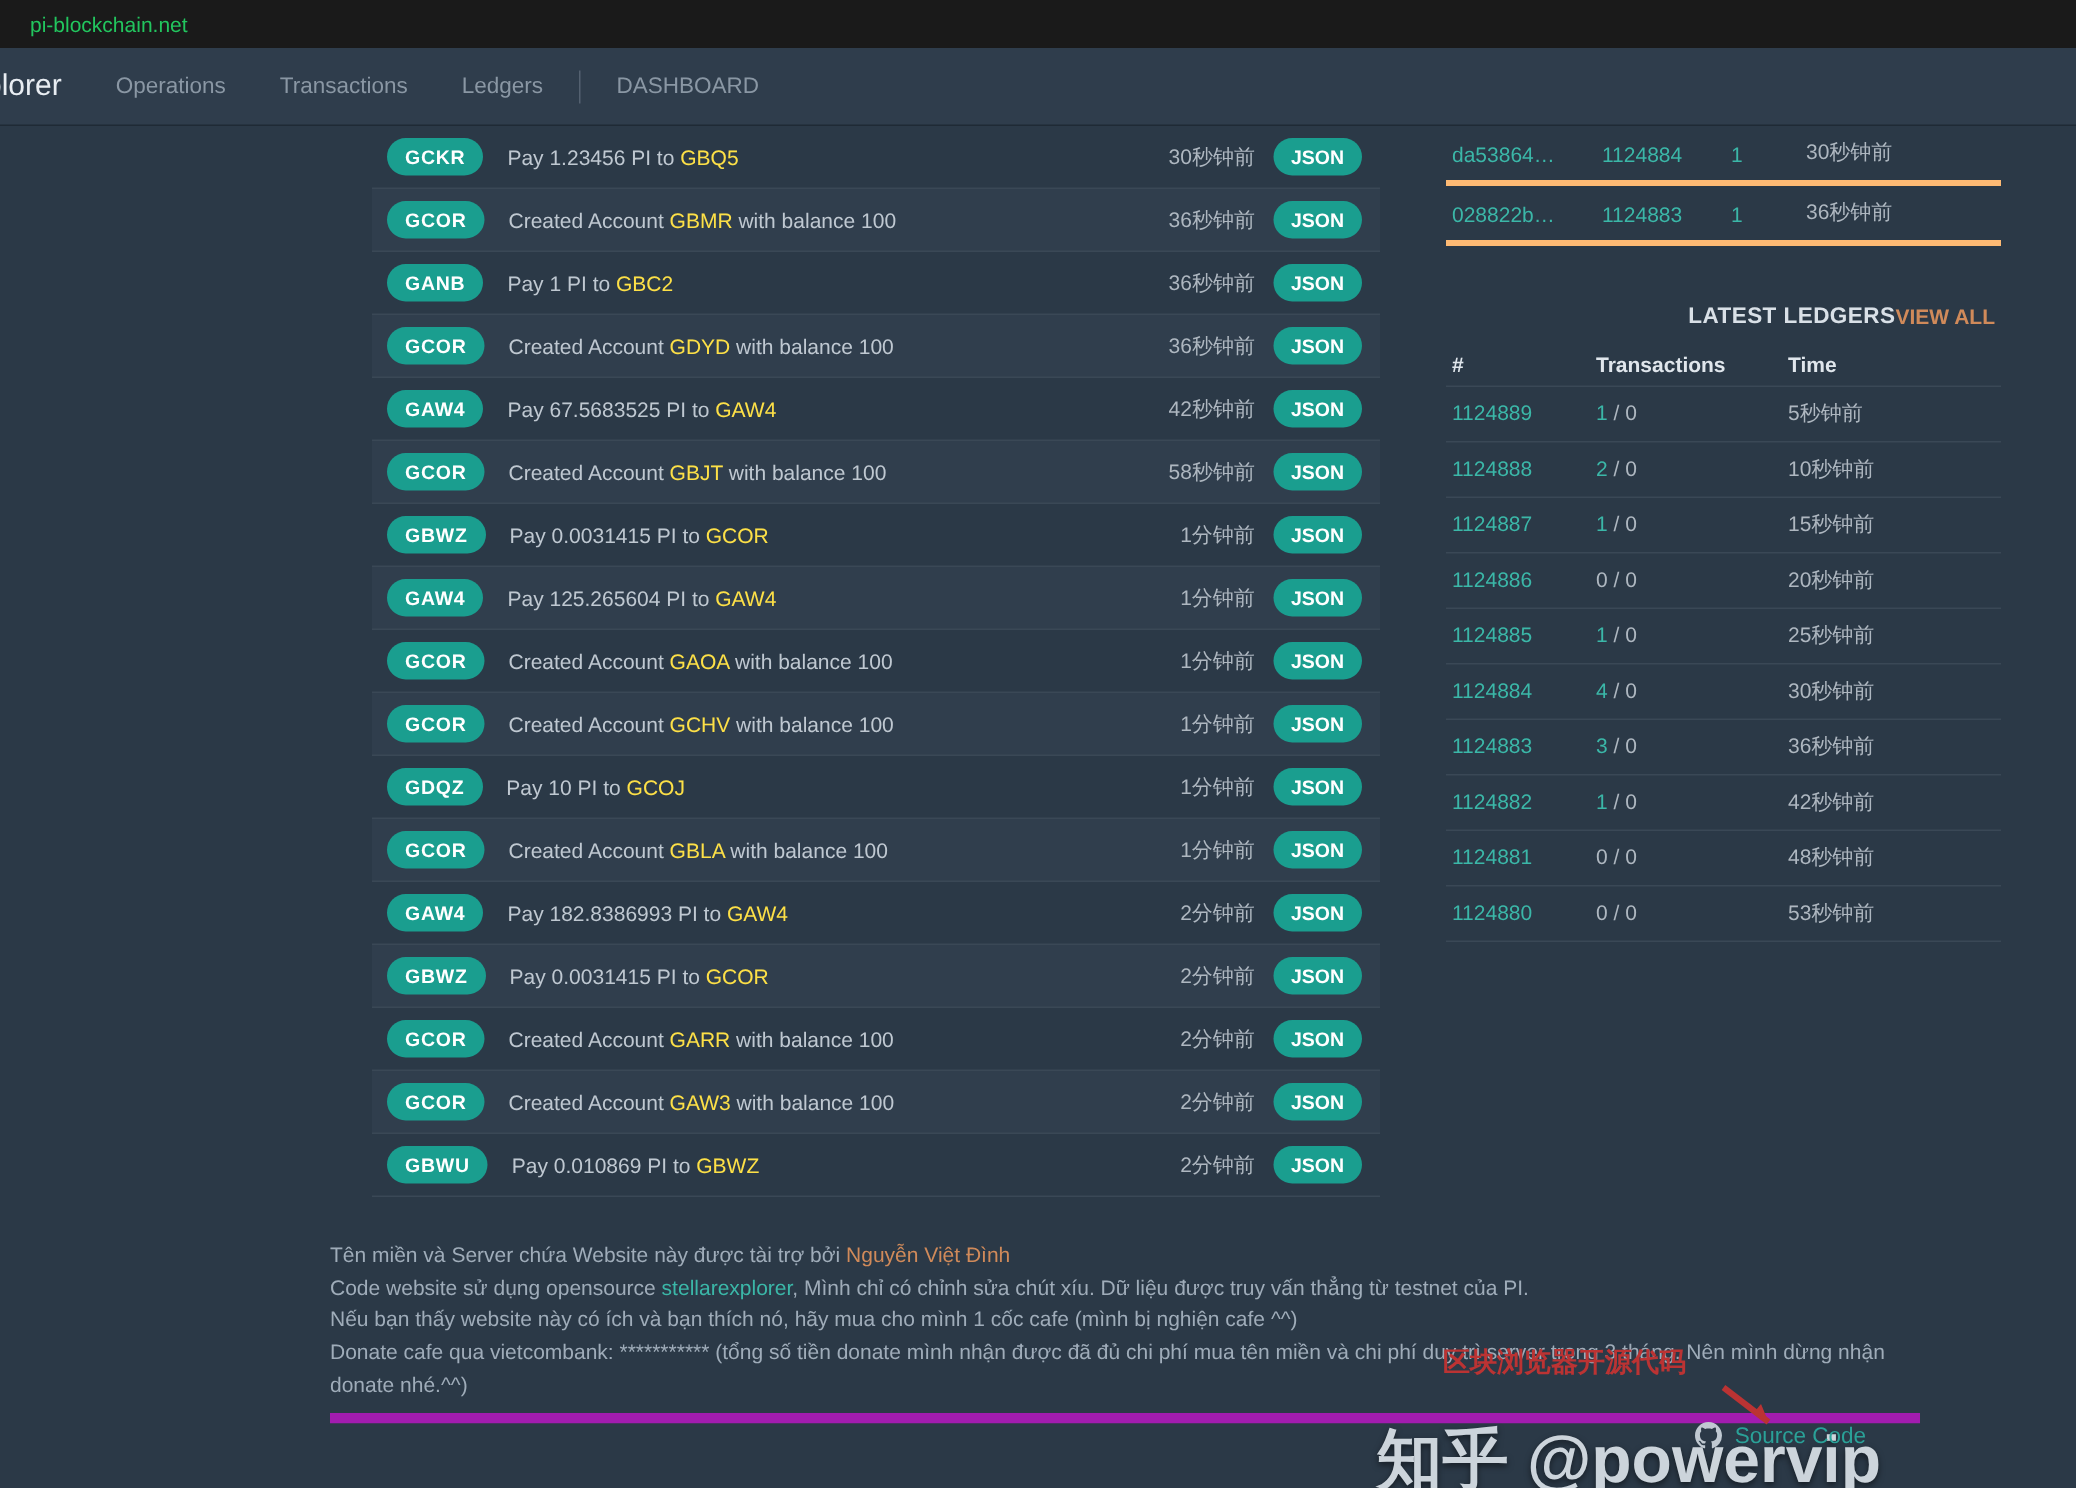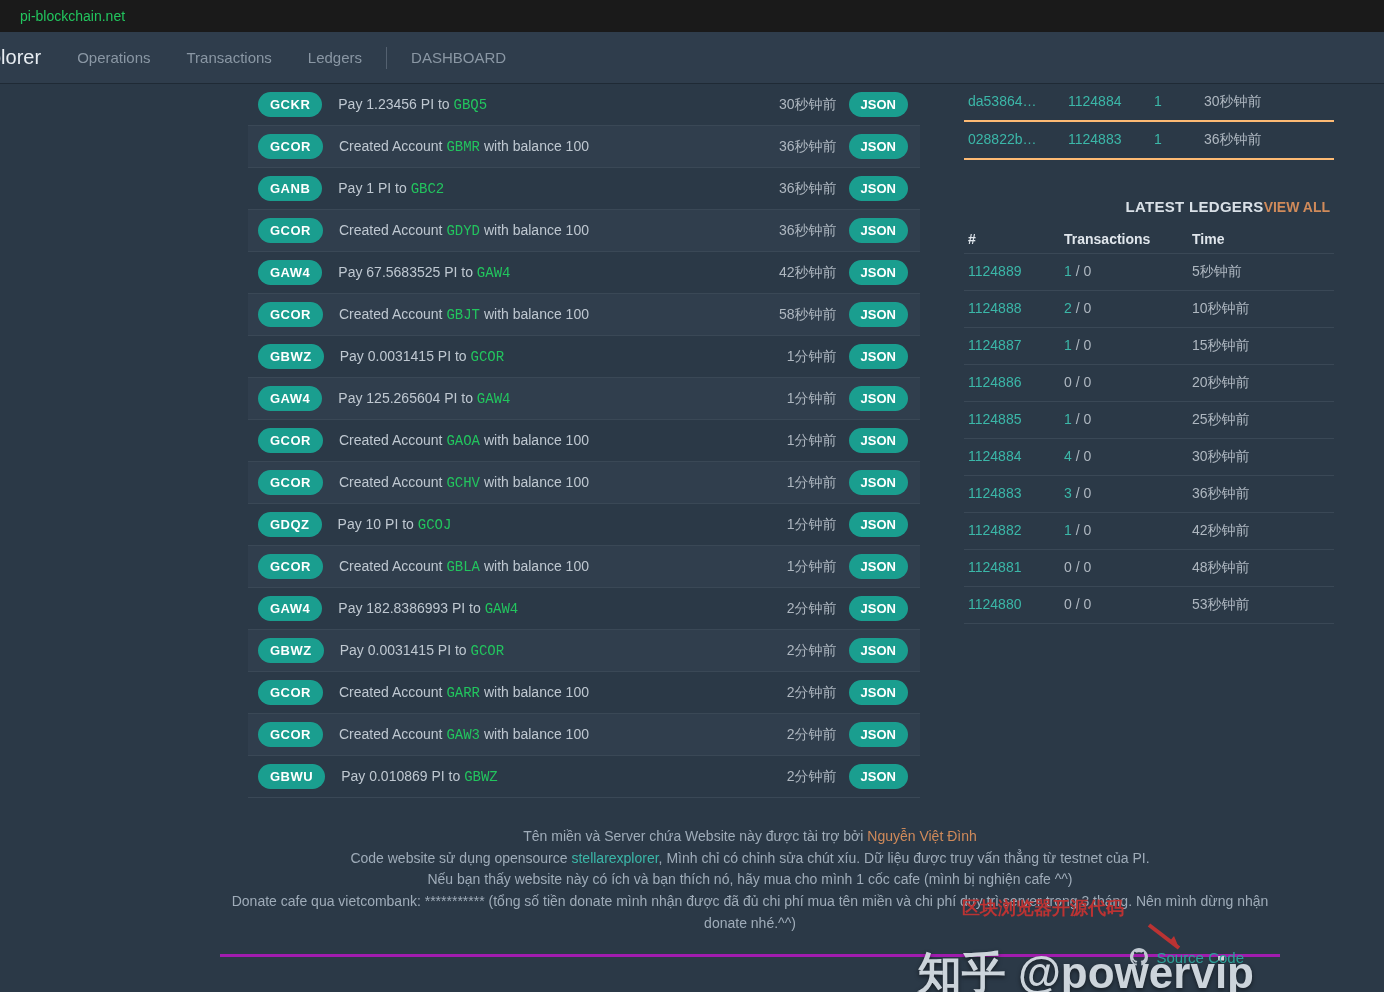--- a/index.html
+++ b/index.html
@@ -74,21 +74,21 @@
     text-align: center;
     margin-right: 16px;
     margin-left: 6px;
     letter-spacing: 0.5px;
     cursor: pointer;
   }
   .op-desc {
     flex: 1;
     color: #bfc8d1;
   }
-  .op-desc .lk { color: #22c55e; cursor: pointer; font-family: Liberation Mono, monospace; }
+  .op-desc .lk { color: #fde047; cursor: pointer; }
   .op-time {
     width: 90px;
     color: #aeb7c0;
     text-align: right;
     padding-right: 12px;
   }
   .json-btn {
     background: #1a9e8f;
     color: #fff;
     font-weight: 700;
@@ -97,22 +97,22 @@
     border-radius: 14px;
     cursor: pointer;
   }
   .sidebar {
     margin-left: 44px;
     width: 370px;
   }
   .side-row {
     display: flex;
     padding: 9px 4px;
-    border-bottom: 2px solid #fdba74;
-    align-items: flex-start;
+    border-bottom: 4px solid #fdba74;
+    align-items: flex-end;
   }
   .side-row .c1 { width: 100px; color: #3bb7a8; cursor: pointer; overflow: hidden; text-overflow: ellipsis; white-space: nowrap; }
   .side-row .c2 { width: 86px; color: #3bb7a8; cursor: pointer; }
   .side-row .c3 { width: 50px; color: #3bb7a8; cursor: pointer; }
   .side-row .c4 { flex:1; color: #aeb7c0; }
   .panel-head {
     display: flex;
     justify-content: flex-end;
     align-items: center;
     padding: 14px 4px 10px 4px;
@@ -142,23 +142,22 @@
   }
   .ledger-row .l1 { width: 96px; color: #3bb7a8; cursor: pointer; }
   .ledger-row .l2 { width: 128px; color: #aeb7c0; }
   .ledger-row .l2 .tx { color: #3bb7a8; }
   .ledger-row .l3 { flex:1; color: #aeb7c0; }
   .footer {
     margin: 28px 0 0 220px;
     max-width: 1060px;
     color: #9facb9;
     line-height: 1.55;
-    padding-bottom: 20px;
-    border-bottom: 3px solid #a21caf;
-    text-align: center;
+    padding-bottom: 8px;
+    border-bottom: 7px solid #a21caf;
   }
   .footer a { color: #d08a5a; cursor: pointer; }
   .footer .lk2 { color: #3bb7a8; cursor: pointer; }
   .watermark {
     position: absolute;
     right: 130px;
     top: 900px;
     color: #ccd4db;
     font-size: 44px;
     font-weight: 600;

